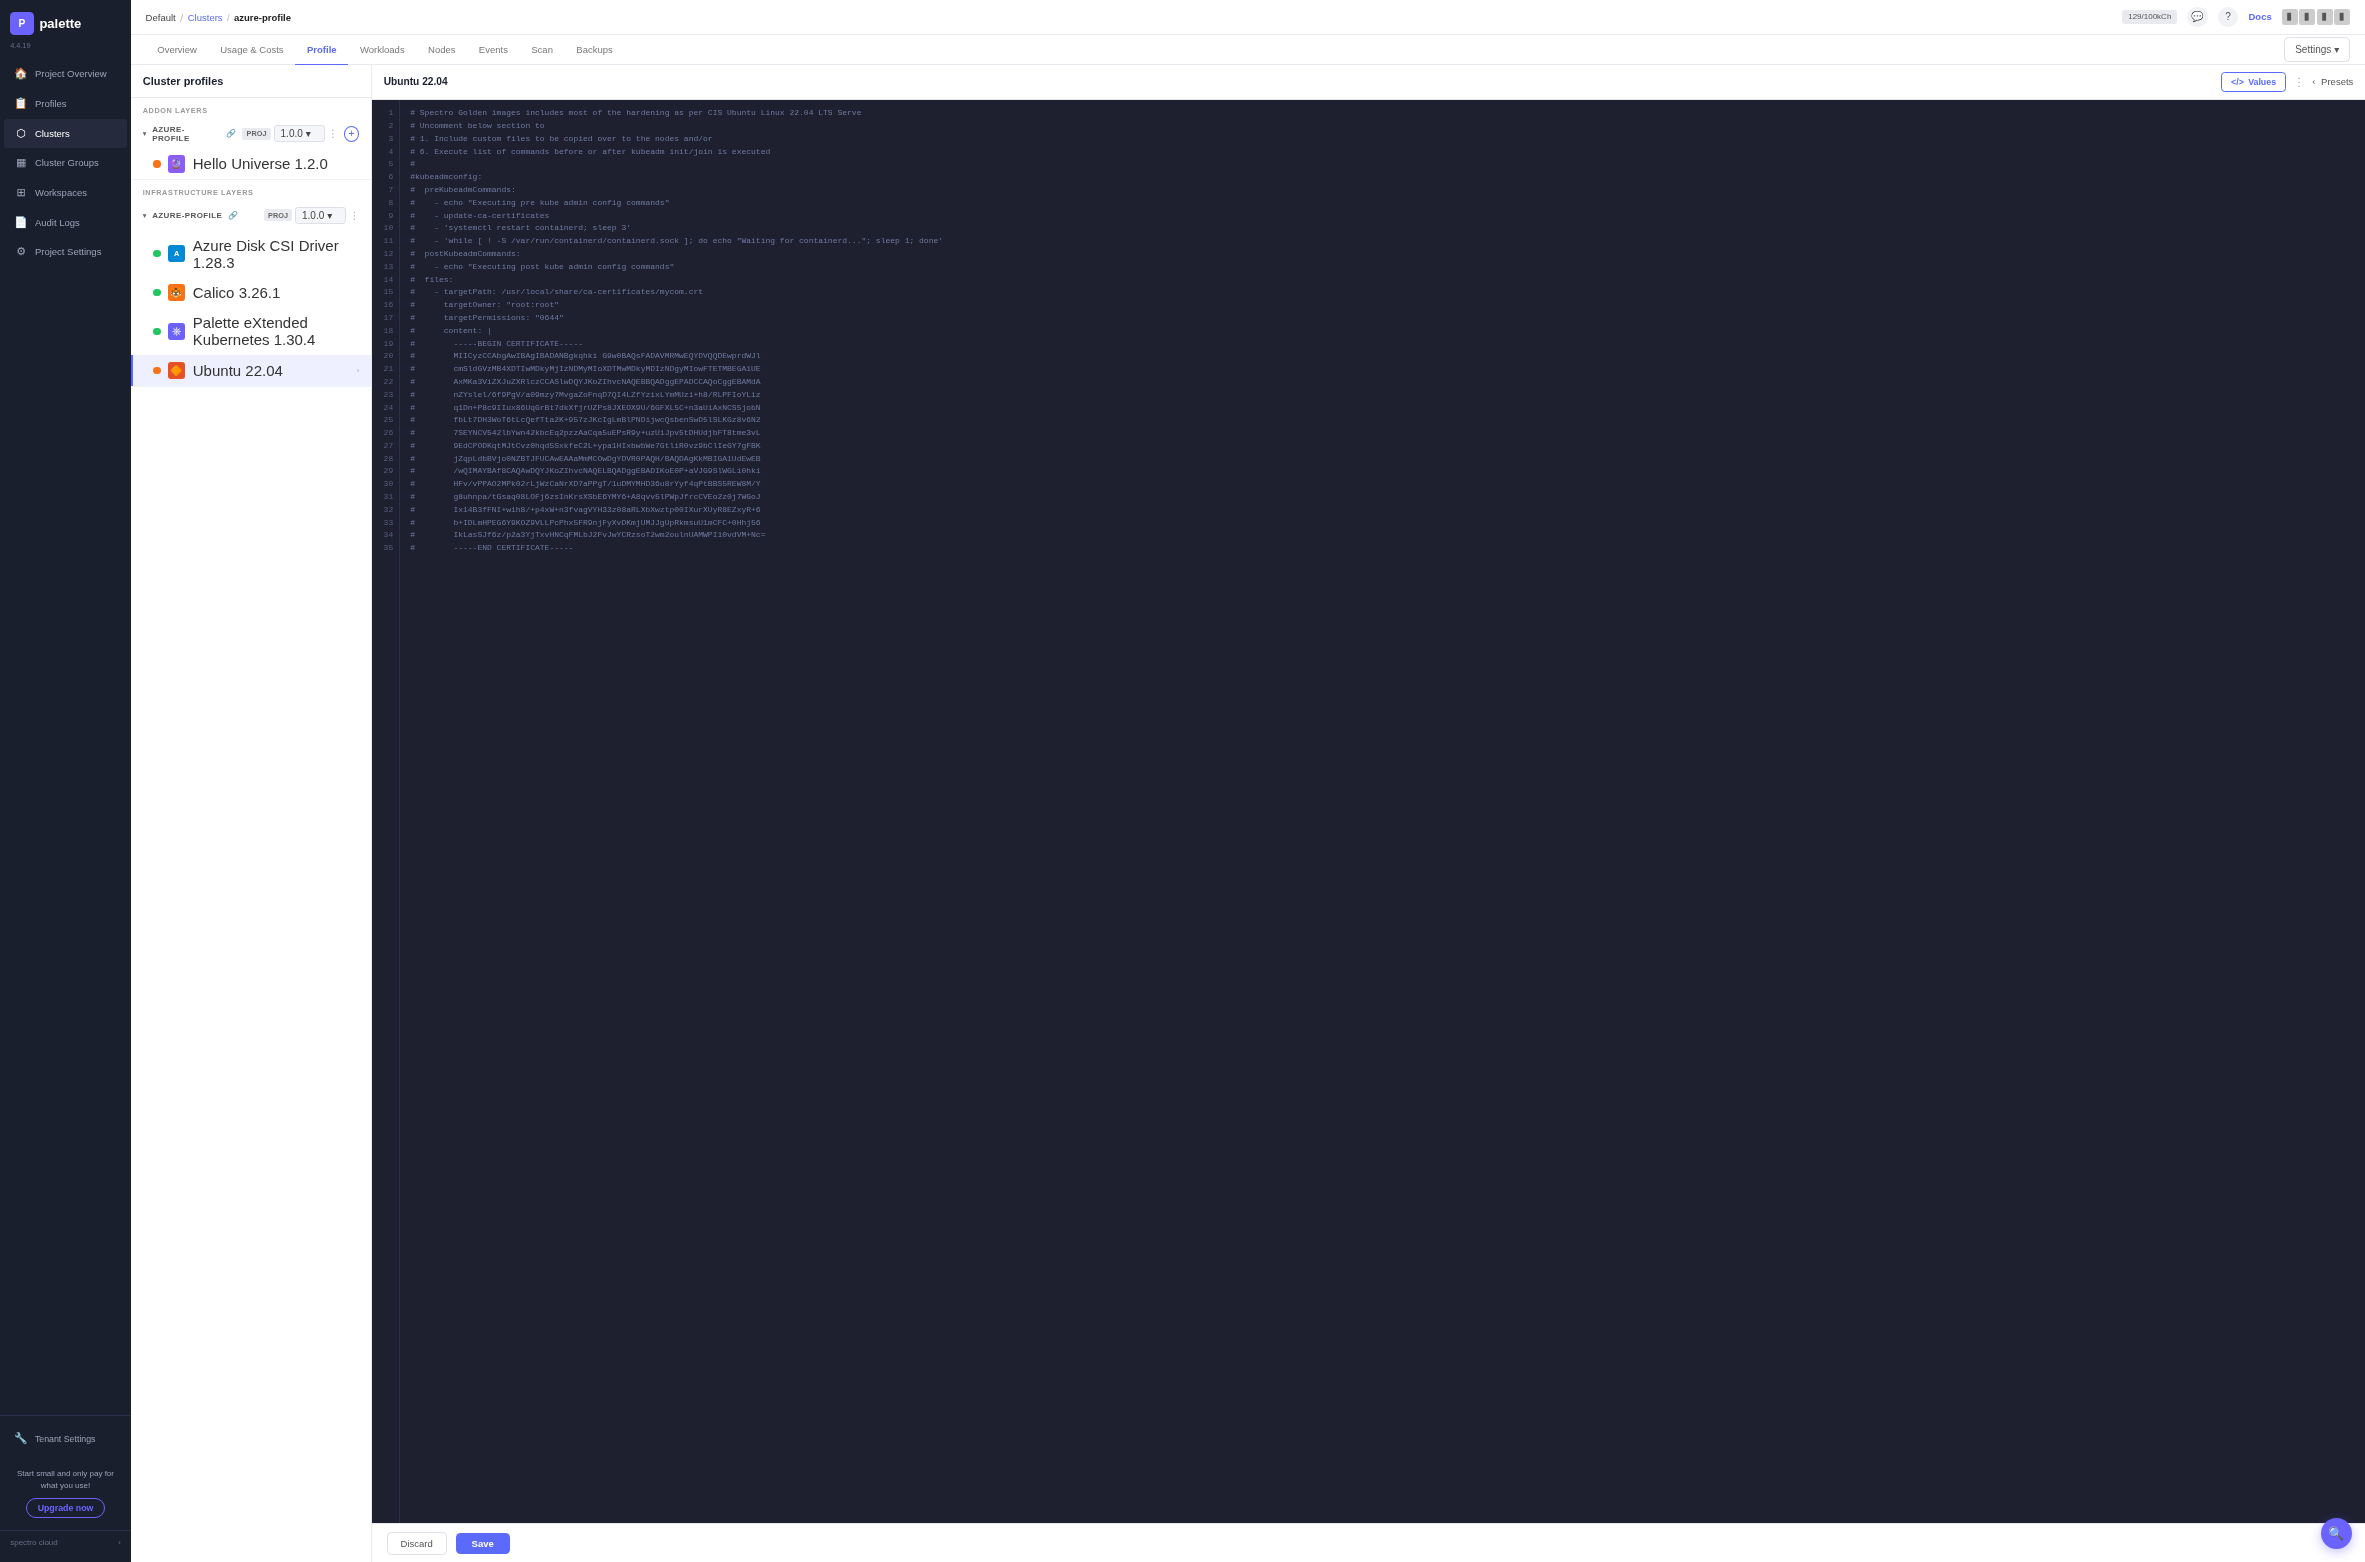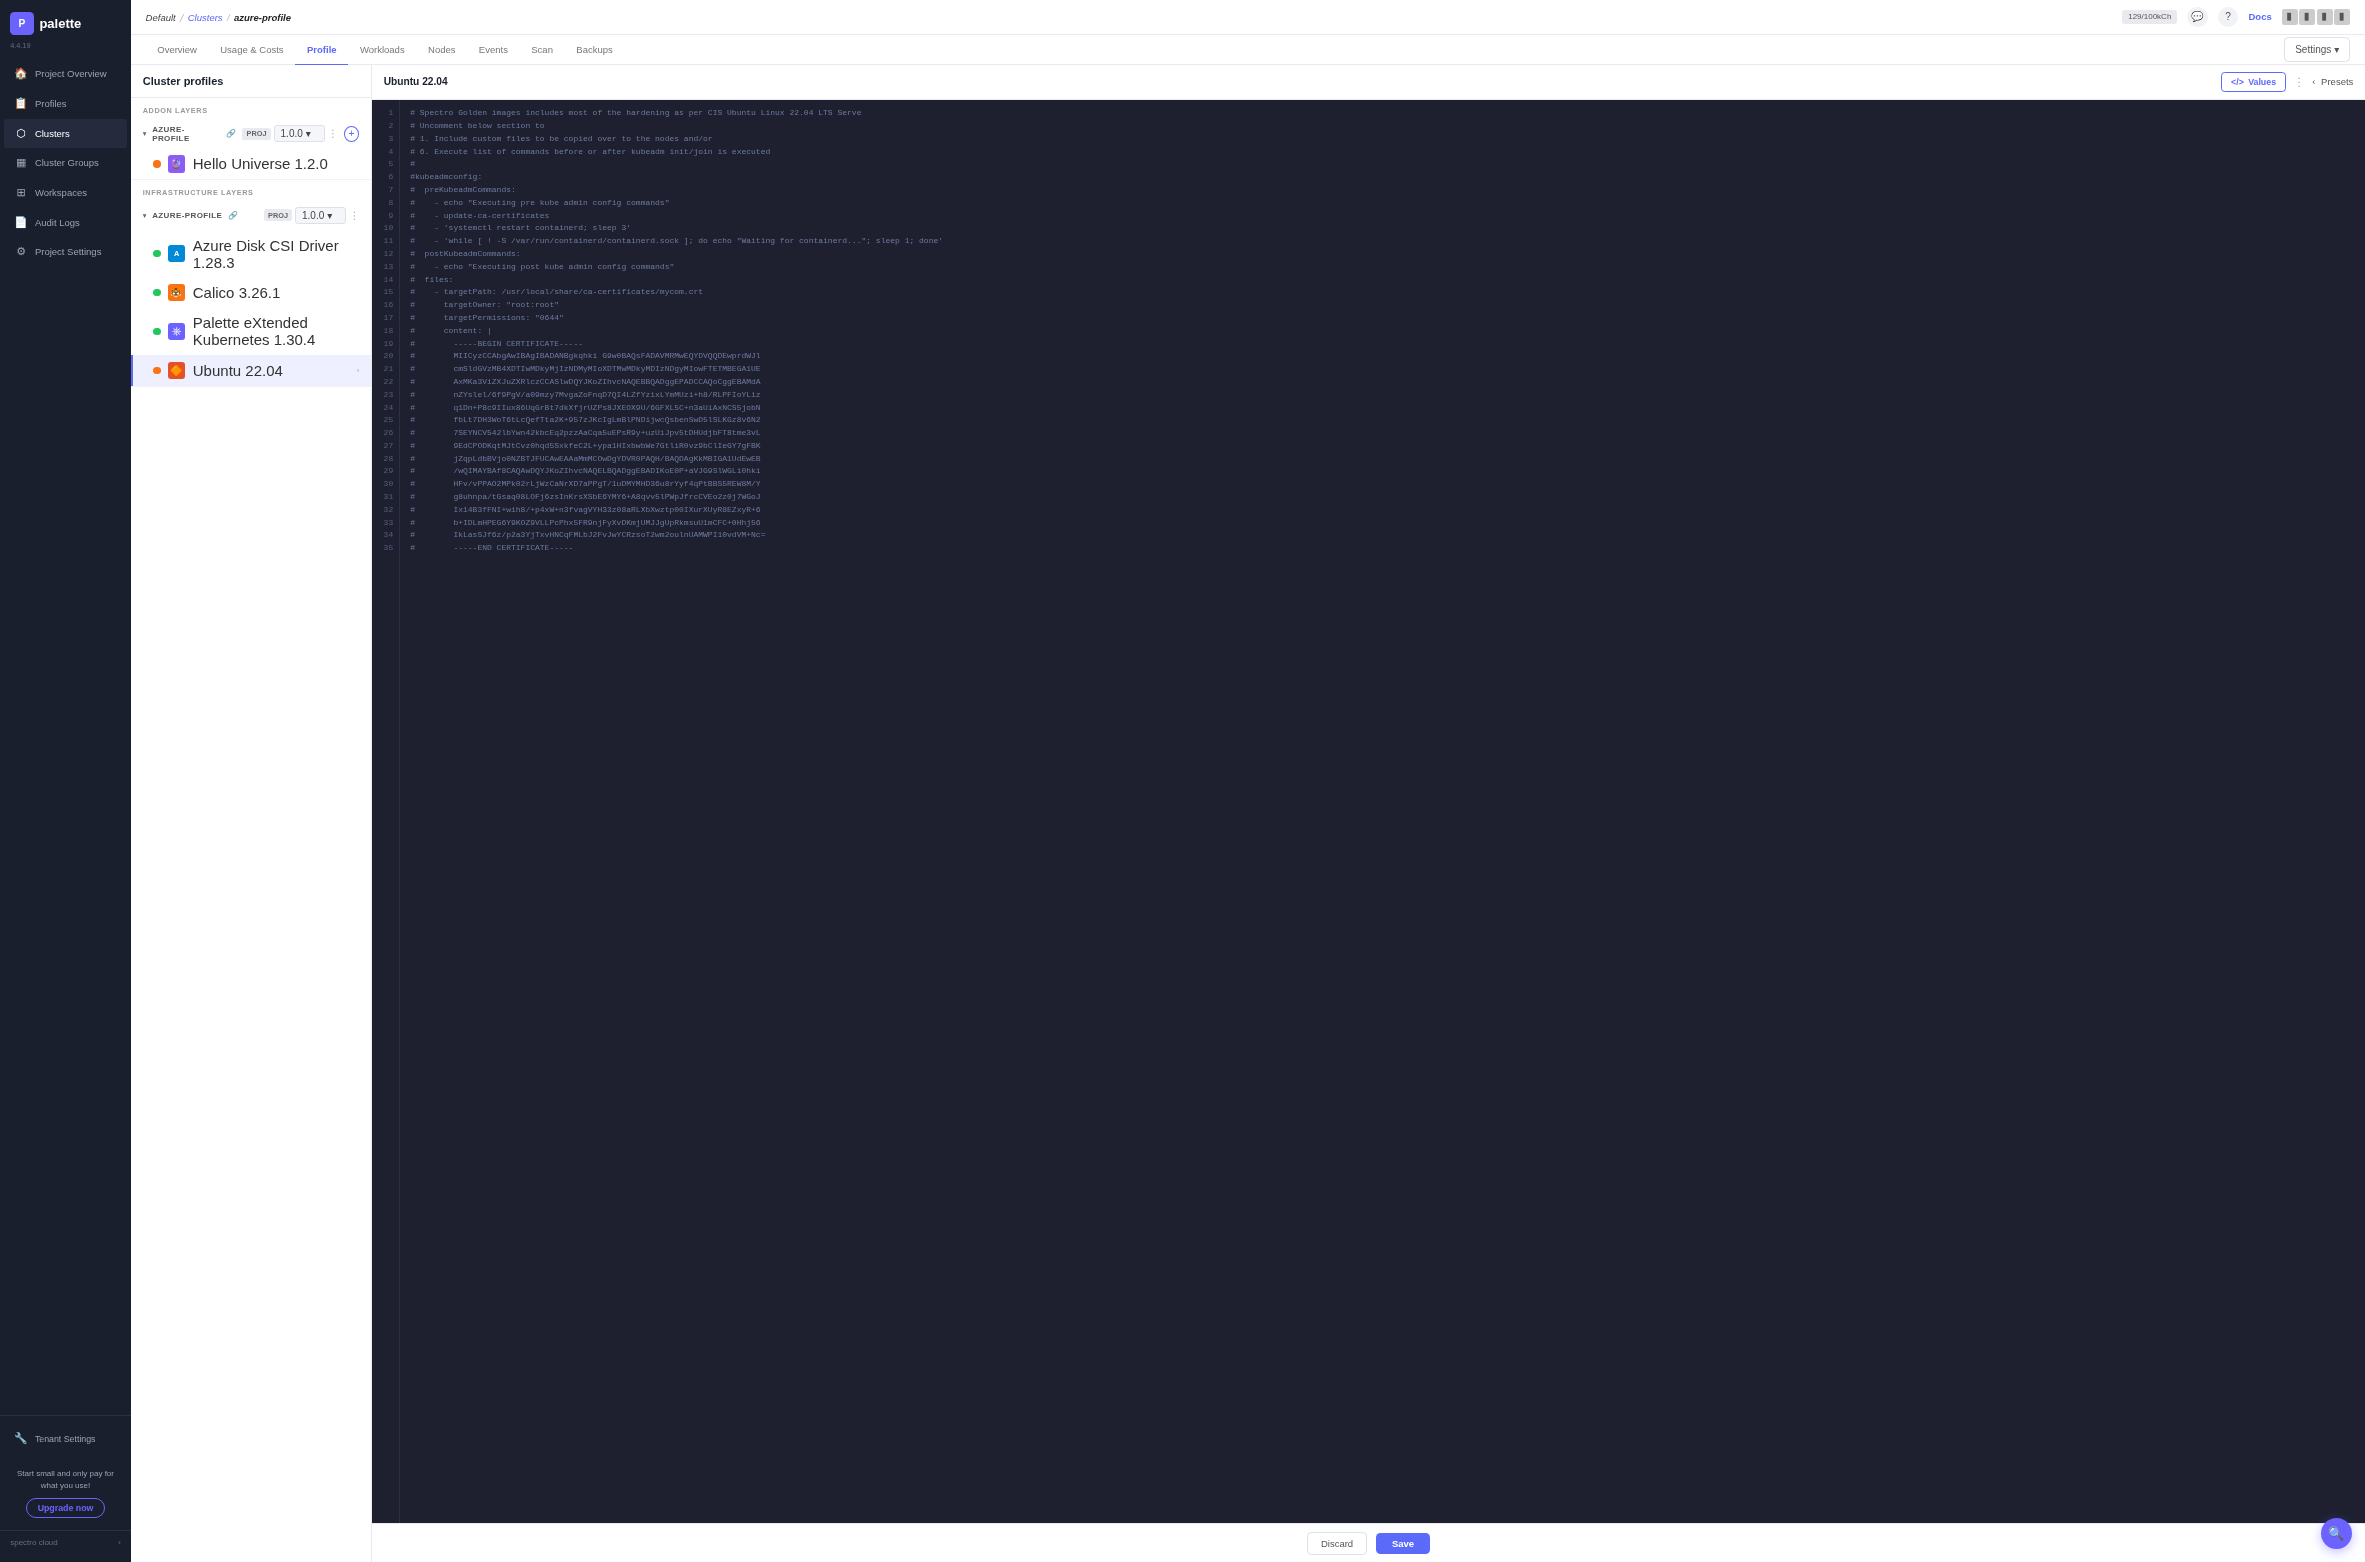--- a/index.html
+++ b/index.html
@@ -113,21 +113,20 @@
       padding: 0 14.6px;
       height: 35px;
       gap: 5.8px;
       flex-shrink: 0;
     }
     .topbar-left {
       display: flex;
       align-items: center;
       gap: 4.4px;
       flex: 1;
-      font-style: italic;
     }
     .topbar-breadcrumb {
       display: flex;
       align-items: center;
       gap: 4.4px;
       font-size: 9.5px;
       color: #555;
     }
     .topbar-breadcrumb .sep { color: #bbb; }
     .topbar-breadcrumb .current { font-weight: 600; color: #222; }
@@ -392,21 +391,21 @@
       color: #cdd3e0;
       white-space: pre;
     }
 
     
     .bottom-bar {
       background: #fff;
       border-top: 0.7px solid #e8eaf0;
       display: flex;
       align-items: center;
-      justify-content: center;
+      justify-content: flex-start;
       padding: 7.3px 14.6px;
       gap: 8.8px;
       flex-shrink: 0;
     }
     .discard-btn {
       padding: 5.1px 13px;
       background: #fff;
       border: 0.7px solid #dde0e8;
       border-radius: 4.4px;
       font-size: 9.5px;

